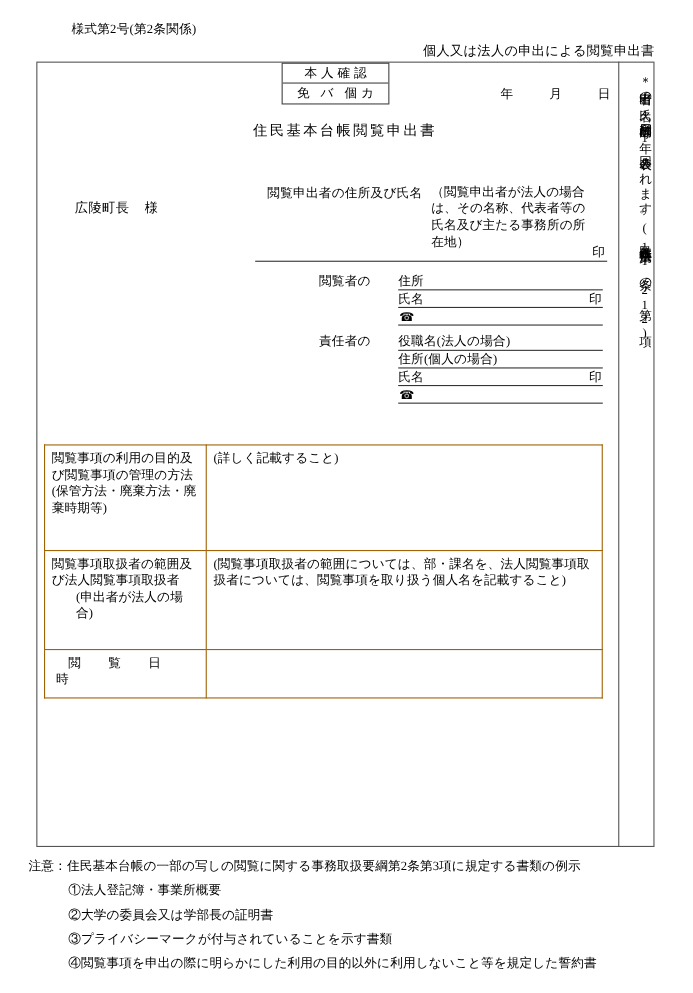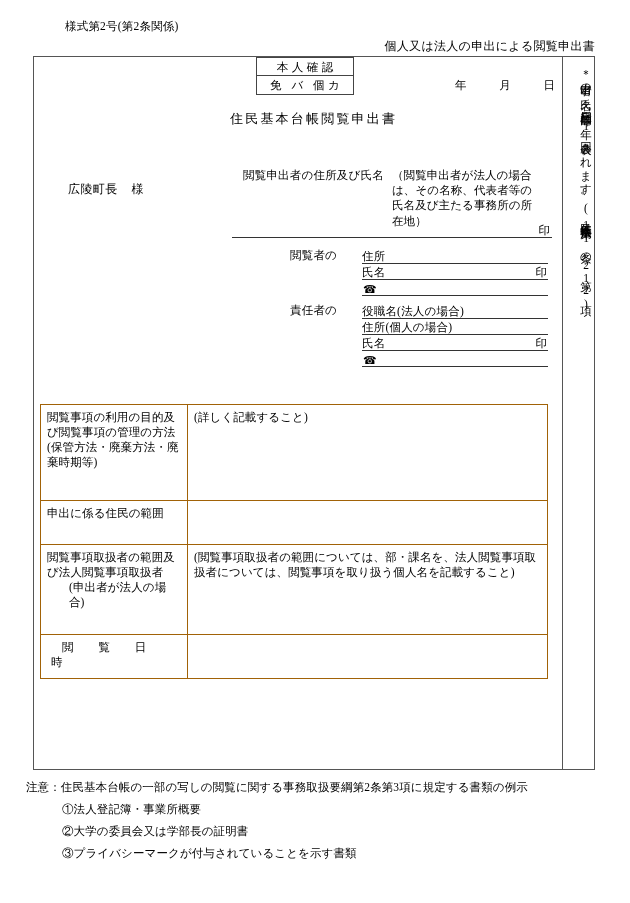--- a/index.html
+++ b/index.html
@@ -336,26 +336,20 @@
   <table class="main-table">
     <tbody>
       <tr>
         <td class="label-cell" style="height:96px">
           <span>閲覧事項の利用の目的及</span><br>
           <span>び閲覧事項の管理の方法</span><br>
           <span>(保管方法・廃棄方法・廃</span><br>
           <span>棄時期等)</span>
         </td>
         <td class="value-cell">(詳しく記載すること)</td>
-      </tr>
-      <tr>
-        <td class="label-cell" style="height:44px">
-          <span>申出に係る住民の範囲</span>
-        </td>
-        <td class="value-cell"></td>
       </tr>
       <tr>
         <td class="label-cell" style="height:90px">
           <span>閲覧事項取扱者の範囲及</span><br>
           <span>び法人閲覧事項取扱者</span><br>
           <span class="lbl-indent">(申出者が法人の場合)</span>
         </td>
         <td class="value-cell">(閲覧事項取扱者の範囲については、部・課名を、法人閲覧事項取扱者については、閲覧事項を取り扱う個人名を記載すること)</td>
       </tr>
       <tr>
@@ -367,15 +361,16 @@
     </tbody>
   </table>
 
   <div class="side-note">＊申出者の氏名、利用目的等は年1回公表されます。(住民基本台帳法第11条の2第12項)</div>
 
   <div class="footer">
     <div class="footer-head">注意：住民基本台帳の一部の写しの閲覧に関する事務取扱要綱第2条第3項に規定する書類の例示</div>
     <div class="footer-item">①法人登記簿・事業所概要</div>
     <div class="footer-item">②大学の委員会又は学部長の証明書</div>
     <div class="footer-item">③プライバシーマークが付与されていることを示す書類</div>
+    <div class="footer-item">④閲覧事項を申出の際に明らかにした利用の目的以外に利用しないこと等を規定した誓約書</div>
   </div>
 
 </div>
 
 </body></html>

